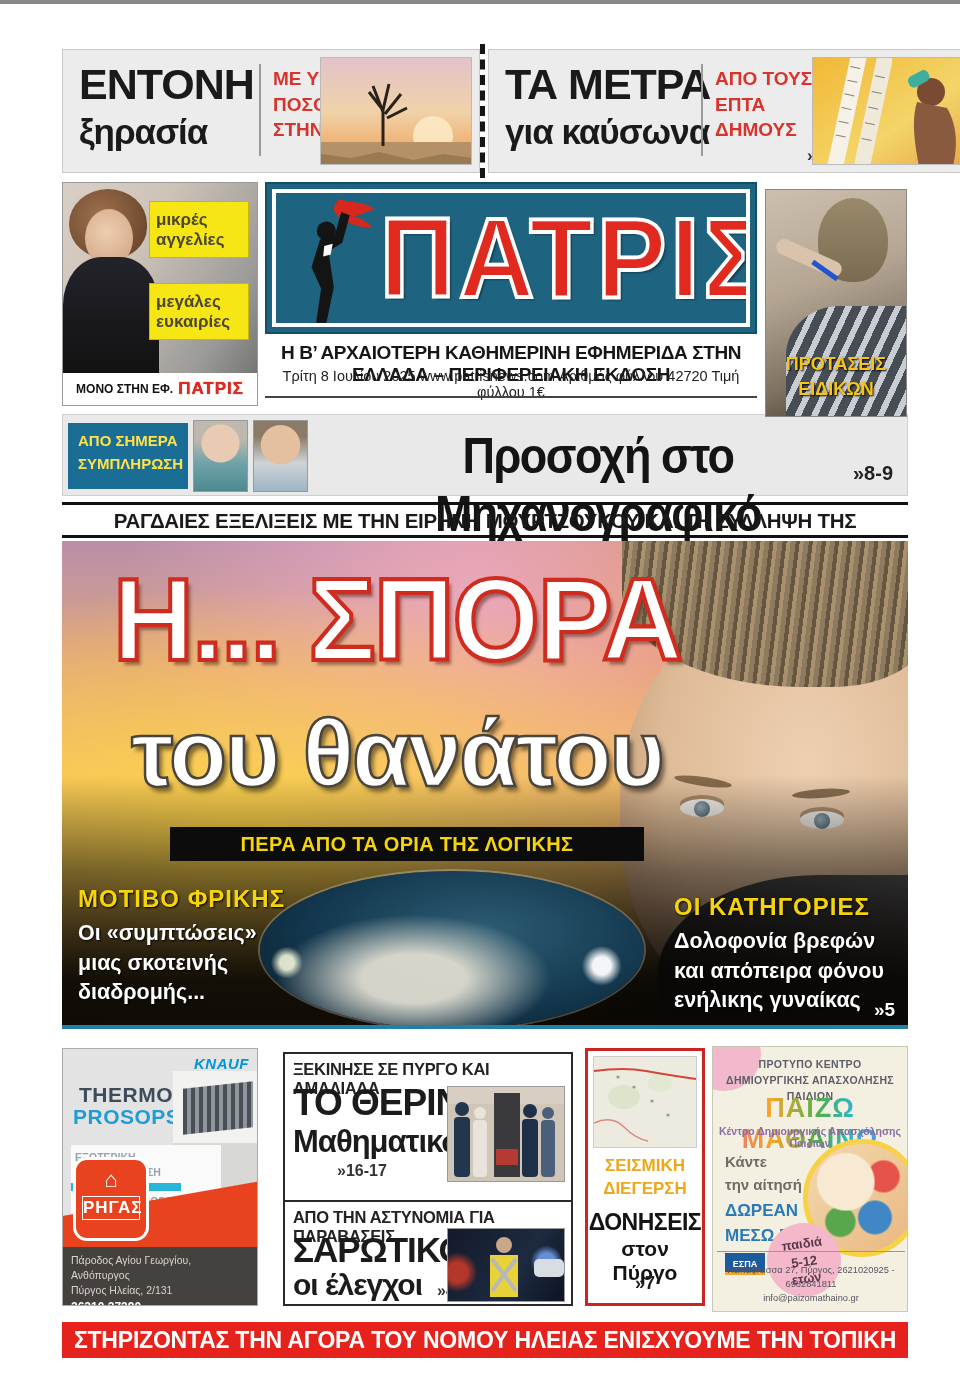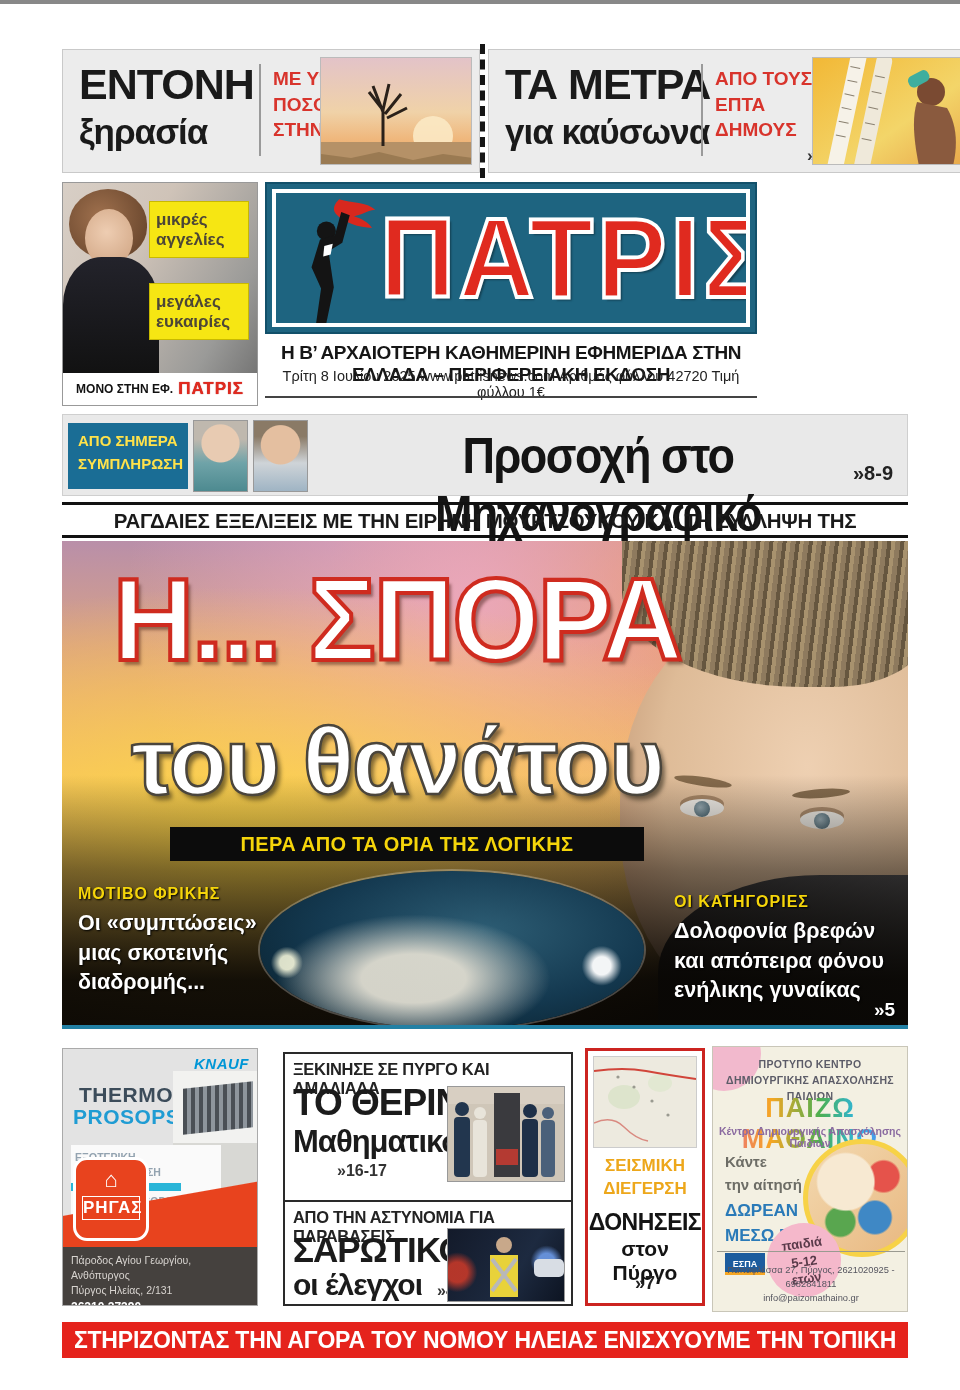--- a/index.html
+++ b/index.html
@@ -71,25 +71,25 @@
      background:repeating-linear-gradient(97deg,#8e7a5e 0 5px,#66563f 5px 9px,#a8926e 9px 13px); }
   .skin { position:absolute; right:-52px; top:66px; width:340px; height:420px; border-radius:46% 40% 42% 48%;
      background:radial-gradient(ellipse at 55% 38%, #eed0b2 0%, #debb97 55%, #c69b78 82%, rgba(150,110,80,0) 100%); }
   .eye { position:absolute; width:44px; height:18px; border-radius:50%; background:#f2efe9; overflow:hidden; box-shadow:0 -4px 0 rgba(120,90,60,.55); }
   .iris { position:absolute; left:14px; top:2px; width:16px; height:16px; border-radius:50%; background:radial-gradient(circle at 40% 40%, #9fb2ba, #5d7782 70%, #2c3c44); }
   .brow { position:absolute; width:58px; height:9px; border-radius:50%; background:rgba(110,85,55,.8); }
   .jacket { position:absolute; right:0; bottom:0; width:250px; height:150px; border-radius:65% 0 0 0; background:linear-gradient(205deg,#56565a,#1d1d20 75%); }
 
   .h1 { position:absolute; left:0; top:14px; width:670px; text-align:center; font-size:112px; font-weight:bold; color:#fff;
      letter-spacing:-2px; -webkit-text-stroke:4px #cf2b1f; text-shadow:4px 5px 3px rgba(60,20,10,.45); transform:scaleY(1.05); }
-  .h2 { position:absolute; left:0; top:166px; width:670px; text-align:center; font-size:95px; font-weight:bold; color:#fff;
+  .h2 { position:absolute; left:0; top:158px; width:670px; text-align:center; font-size:95px; font-weight:bold; color:#fff;
      letter-spacing:-2px; -webkit-text-stroke:2.5px #4a453c; text-shadow:4px 5px 4px rgba(30,25,15,.55); }
   .band { position:absolute; left:108px; top:286px; width:474px; height:34px; background:#0c0c0c; color:#f5d50a;
      font-size:20px; font-weight:bold; text-align:center; line-height:34px; letter-spacing:0.3px; }
-  .side-label { font-size:16px; font-weight:bold; color:#f5d50a; letter-spacing:1px; text-shadow:1px 1px 2px #000; margin-bottom:6px; }
+  .side-label { font-size:24px; font-weight:bold; color:#f5d50a; letter-spacing:1px; text-shadow:1px 1px 2px #000; margin-bottom:6px; }
   .side-text { font-size:21.5px; font-weight:bold; color:#fff; line-height:1.38; text-shadow:1px 1px 2px #000; }
   .left-block { position:absolute; left:16px; top:344px; width:215px; }
   .right-block { position:absolute; left:612px; top:352px; width:235px; }
   .oval { position:absolute; left:198px; top:330px; width:384px; height:158px; border-radius:50%;
      background:
        radial-gradient(circle at 89% 60%, rgba(255,255,255,.95) 0 9px, transparent 20px),
        radial-gradient(circle at 7% 58%, rgba(255,255,225,.85) 0 7px, transparent 16px),
        radial-gradient(ellipse at 40% 68%, rgba(233,228,214,.9) 0 16%, transparent 42%),
        radial-gradient(ellipse at 58% 38%, #2d5d74 0%, #143950 52%, #0a2331 88%);
      box-shadow:0 0 0 2px rgba(255,255,255,.25); }
@@ -249,20 +249,28 @@
         <path fill="#141414" d="M34 42 l14 -4 6 -22 8 3 -7 26 -13 8 5 34 -9 43 h-9 l6 -42 -9 -20 z"></path>
         <path fill="#fff" d="M38 48 l8 -2 -2 10 -7 2 z"></path>
       </svg>
       <div class="logo-word">ΠΑΤΡΙΣ</div>
     </div>
   </div>
   <div class="abs tagline">Η Β’ ΑΡΧΑΙΟΤΕΡΗ ΚΑΘΗΜΕΡΙΝΗ ΕΦΗΜΕΡΙΔΑ ΣΤΗΝ ΕΛΛΑΔΑ – ΠΕΡΙΦΕΡΕΙΑΚΗ ΕΚΔΟΣΗ</div>
   <div class="abs dateline">Τρίτη 8  Ιουλίου 2025  www.patrisnews.com  Αριθμός φύλλου 42720 Τιμή φύλλου 1€</div>
   <div class="abs mast-rule"></div>
 
+  <div class="abs experts">
+    <div class="ex-hairbun"></div>
+    <div class="ex-arm"></div>
+    <div class="ex-pen"></div>
+    <div class="ex-shirt"></div>
+    <div class="ex-label pre">ΠΡΟΤΑΣΕΙΣ
+ΕΙΔΙΚΩΝ</div>
+  </div>
 
   <div class="abs strip">
     <div class="badge pre">ΑΠΟ ΣΗΜΕΡΑ
 ΣΥΜΠΛΗΡΩΣΗ</div>
     <div class="portrait" style="left:130px; background:radial-gradient(circle at 50% 32%, #e8cbb2 0 34%, transparent 36%), linear-gradient(#bfb8ae 0 26%, #6fa3a8 60%, #4d8a90);"></div>
     <div class="portrait" style="left:190px; background:radial-gradient(circle at 50% 34%, #e4bfa0 0 36%, transparent 38%), linear-gradient(#8a7a66 0 22%, #cfd4d8 60%, #9fb4c4);"></div>
     <div class="strip-head">Προσοχή στο Μηχανογραφικό</div>
     <div class="strip-ref">»8-9</div>
   </div>
 

